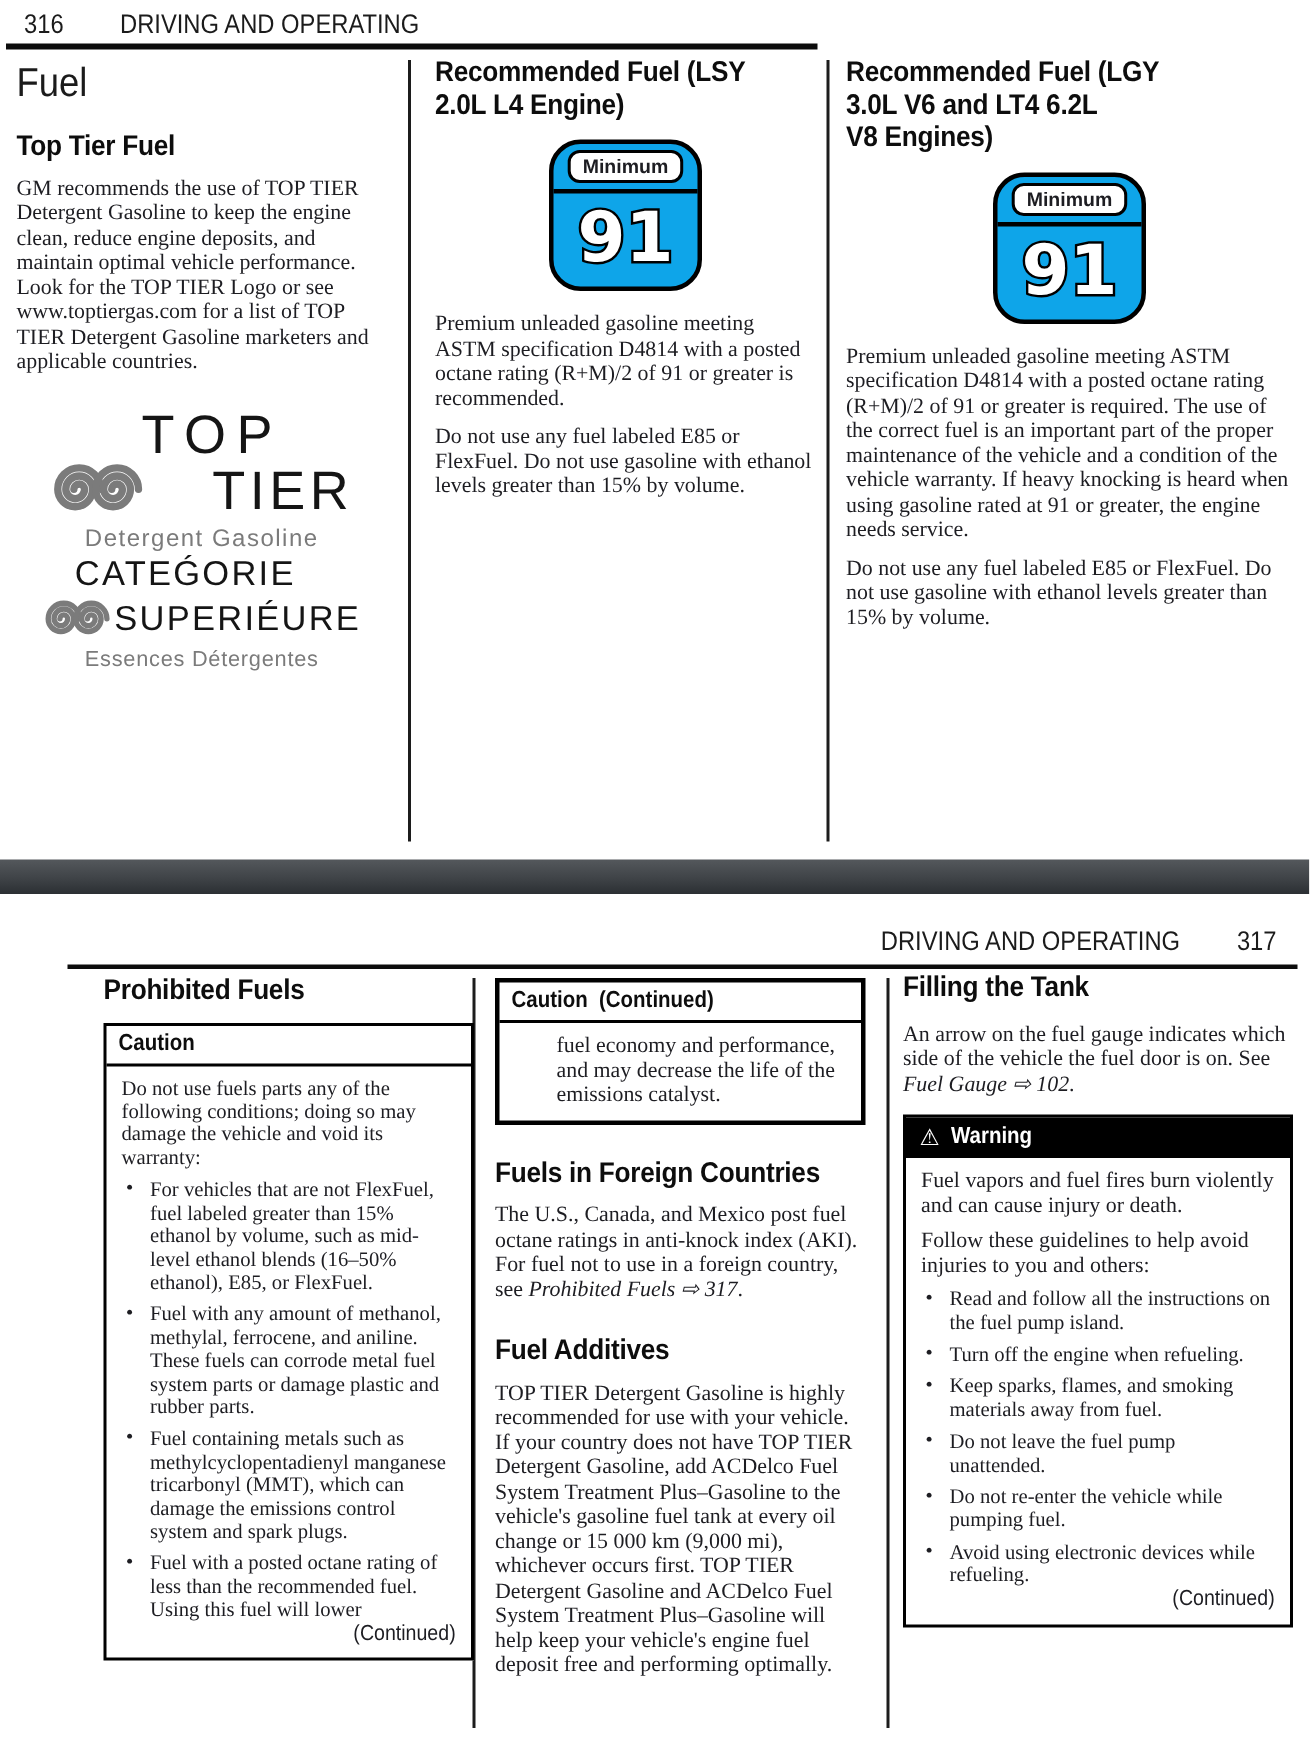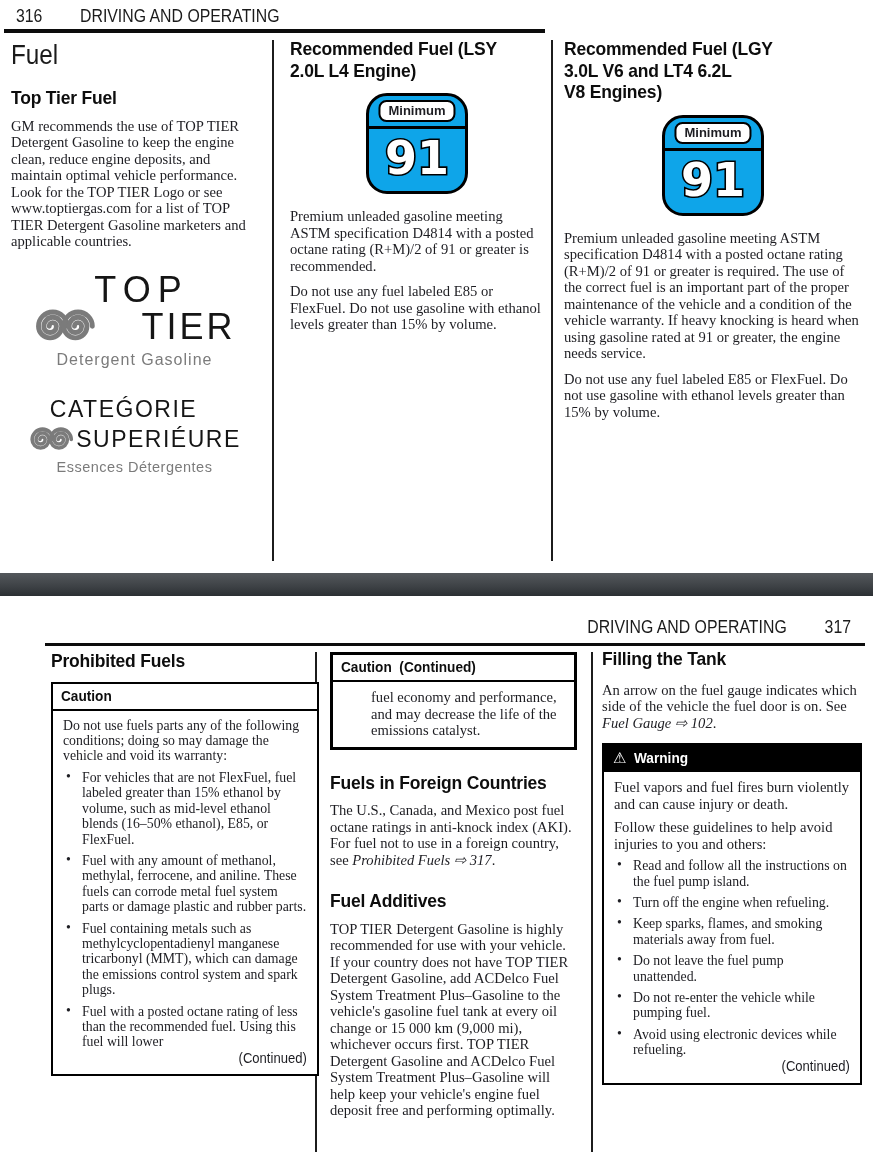--- a/index.html
+++ b/index.html
@@ -101,21 +101,21 @@
       <div class="tt-row">
         <svg width="66" height="44" viewBox="0 0 68 44">
           <use href="#spiral" transform="translate(2,2) scale(0.92)"></use>
           <use href="#spiral" transform="translate(28,2) scale(0.92)"></use>
         </svg>
         <span class="logo-word tt-tier">TIER</span>
       </div>
       <div class="logo-sub tt-sub">Detergent Gasoline</div>
     </div>
 
-    <div class="logo" style="margin-top:27px;text-align:right;">
+    <div class="logo" style="text-align:right;">
       <div class="logo-word cat-word1">CATEǴORIE</div>
       <div class="cat-row">
         <svg width="52" height="34" viewBox="0 0 68 44">
           <use href="#spiral" transform="translate(2,4) scale(0.85)"></use>
           <use href="#spiral" transform="translate(26,4) scale(0.85)"></use>
         </svg>
         <span class="logo-word cat-word2">SUPERIÉURE</span>
       </div>
       <div class="logo-sub cat-sub">Essences Détergentes</div>
     </div>
@@ -157,21 +157,21 @@
   <div class="abs bar" style="left:0;top:573px;width:873px;height:23px;"></div>
 
   <div class="abs pg-head" style="right:22px;top:617px;">
     <span class="cond-r">DRIVING AND OPERATING</span>
     <span class="cond-r">317</span>
   </div>
   <div class="abs rule" style="left:45px;top:643px;width:820px;height:2.5px;"></div>
   <div class="abs vdiv" style="left:315px;top:652px;height:500px;"></div>
   <div class="abs vdiv" style="left:591px;top:652px;height:500px;"></div>
 
-  <div class="abs" style="left:51px;top:650px;width:268px;">
+  <div class="abs" style="left:69px;top:650px;width:247px;">
     <h2 class="h-sec">Prohibited Fuels</h2>
     <div class="cbox" style="margin-top:10px;">
       <div class="box-head">
         <span class="cond">Caution</span>
       </div>
       <div class="box-body">
         <p>Do not use fuels parts any of the following conditions; doing so may damage the vehicle and void its warranty:</p>
         <ul class="bullets">
             <li>For vehicles that are not FlexFuel, fuel labeled greater than 15% ethanol by volume, such as mid-level ethanol blends (16–50% ethanol), E85, or FlexFuel.</li>
             <li>Fuel with any amount of methanol, methylal, ferrocene, and aniline. These fuels can corrode metal fuel system parts or damage plastic and rubber parts.</li>

